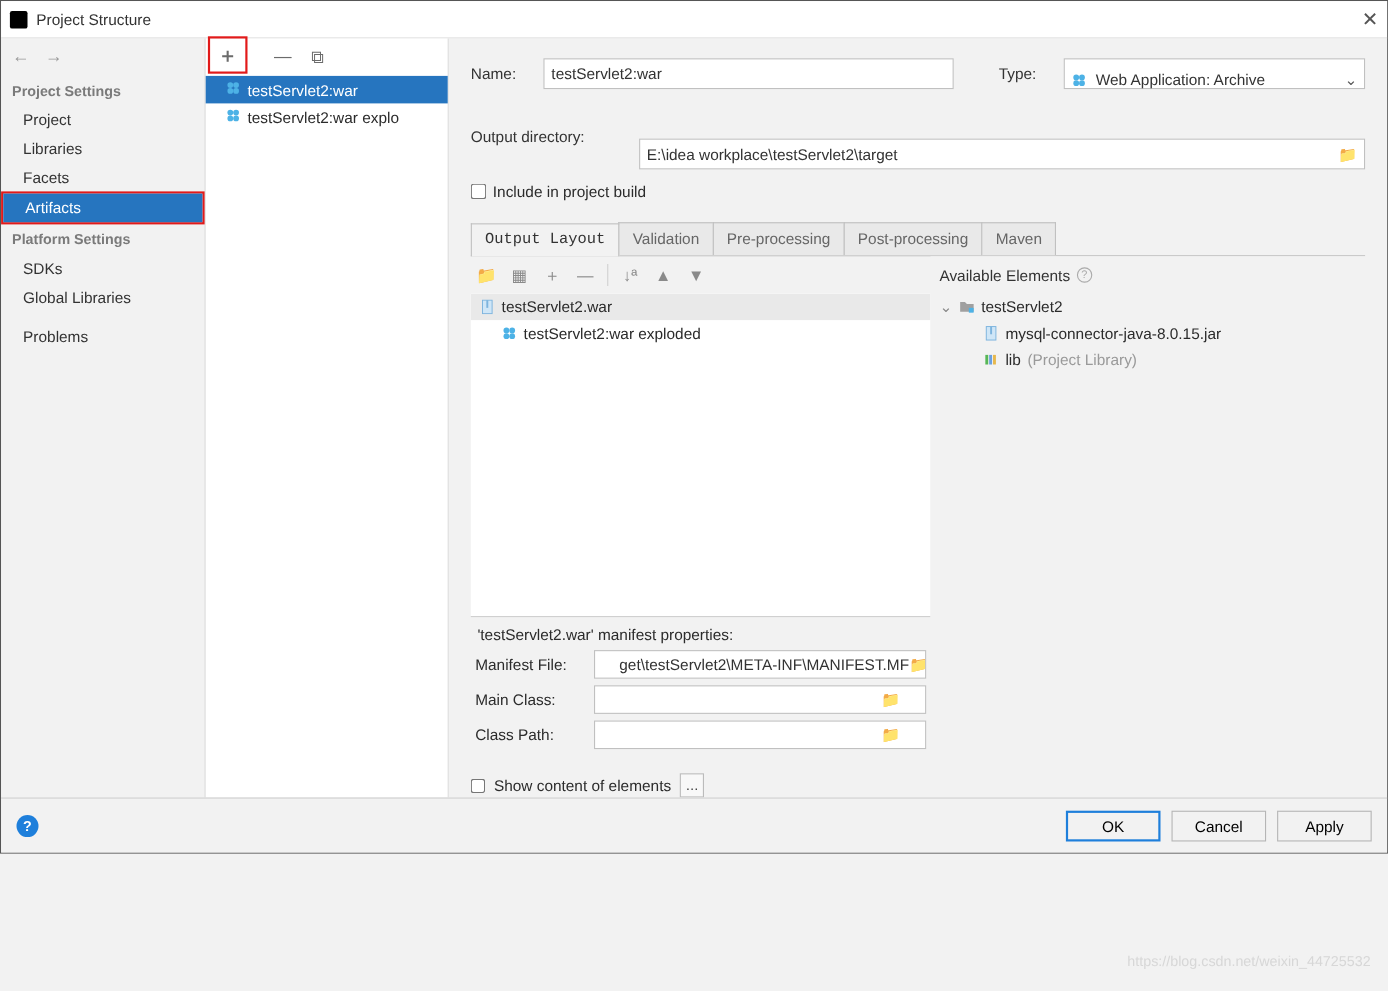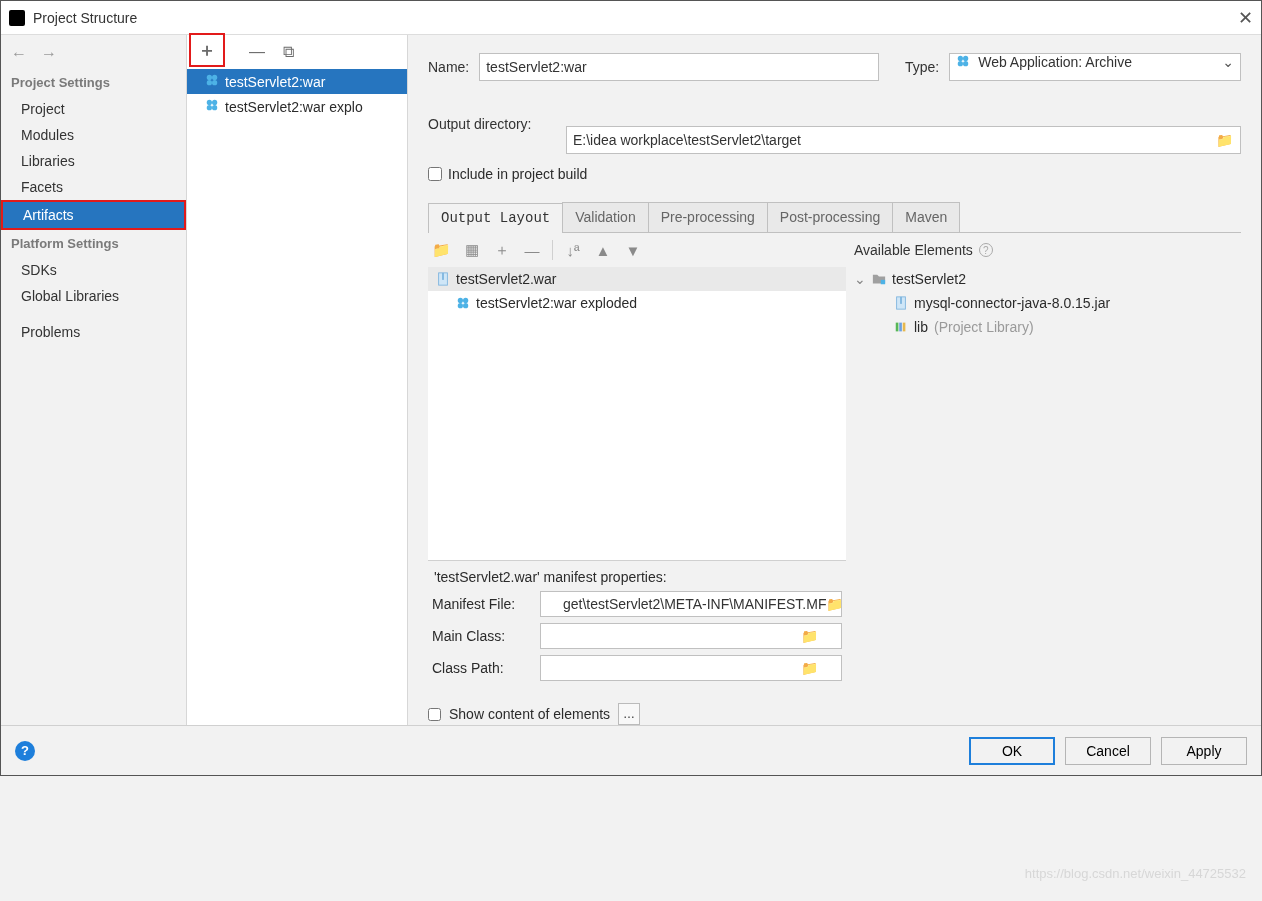--- a/index.html
+++ b/index.html
@@ -22,24 +22,24 @@
 
 .artifact-col { width: 221px; background: #fff; border-right: 1px solid #d7d7d7; display: flex; flex-direction: column; }
 .artifact-toolbar { height: 34px; display: flex; align-items: center; padding: 0 8px; gap: 18px; color: #6b6b6b; font-size: 16px; }
 .plus-box { display: inline-flex; align-items: center; justify-content: center; width: 36px; height: 34px; border: 2px solid #e21a1a; position: relative; top: -2px; left: -6px; font-size: 18px; font-weight: bold; color: #6b6b6b; }
 .artifact-item { padding: 4px 8px 4px 18px; display: flex; align-items: center; gap: 6px; font-size: 14px; }
 .artifact-item.sel { background: #2675bf; color: #fff; }
 .artifact-icon { width: 14px; height: 14px; display: inline-block; }
 
 .main { flex: 1; display: flex; flex-direction: column; background: #f2f2f2; min-width: 0; }
 .pad { padding: 18px 20px 10px 20px; }
-.row { display: flex; align-items: center; gap: 10px; margin-bottom: 12px; }
+.row { display: flex; align-items: center; gap: 25px; margin-bottom: 12px; }
 .row label { font-size: 14px; color: #333; }
 input.txt, .select, .pathfield { height: 28px; background: #fff; border: 1px solid #c0c0c0; padding: 0 6px; font-size: 14px; color: #333; }
-.select { display: flex; align-items: flex-start; position: relative; width: 292px; padding-left: 28px; }
+.select { display: flex; align-items: flex-end; position: relative; width: 292px; padding-left: 28px; }
 .select .chev { position: absolute; right: 6px; color: #555; }
 .select .sicon { position: absolute; left: 6px; width: 14px; height: 14px; }
 .pathfield { flex: 1; display: flex; align-items: center; justify-content: space-between; margin-top: 33px; }
 .pathfield .browse { color: #bbb; font-size: 14px; }
 .checkbox-row { display: flex; align-items: center; gap: 6px; margin-bottom: 10px; font-size: 14px; }
 .checkbox-row input { width: 14px; height: 14px; }
 
 .tabs { display: flex; border-bottom: 1px solid #c0c0c0; margin: 0 20px; }
 .tab { padding: 6px 12px; border: 1px solid #c0c0c0; border-bottom: none; margin-right: -1px; background: #e9e9e9; color: #666; font-size: 14px; cursor: pointer; }
 .tab.active { background: #f2f2f2; color: #333; position: relative; top: 1px; padding-bottom: 7px; font-family: Liberation Mono, monospace; }
@@ -94,21 +94,20 @@
 
   <div class="body">
 
     <div class="sidebar">
       <div class="nav-arrows">
         <span>←</span>
         <span>→</span>
       </div>
       <div class="section-hdr">Project Settings</div>
       <div class="side-item">Project</div>
-      <div class="side-item">Modules</div>
       <div class="side-item">Libraries</div>
       <div class="side-item">Facets</div>
       <div class="red-box-sel">
         <div class="side-item selected">Artifacts</div>
       </div>
       <div class="section-hdr">Platform Settings</div>
       <div class="side-item">SDKs</div>
       <div class="side-item">Global Libraries</div>
       <div class="spacer"></div>
       <div class="side-item">Problems</div>

